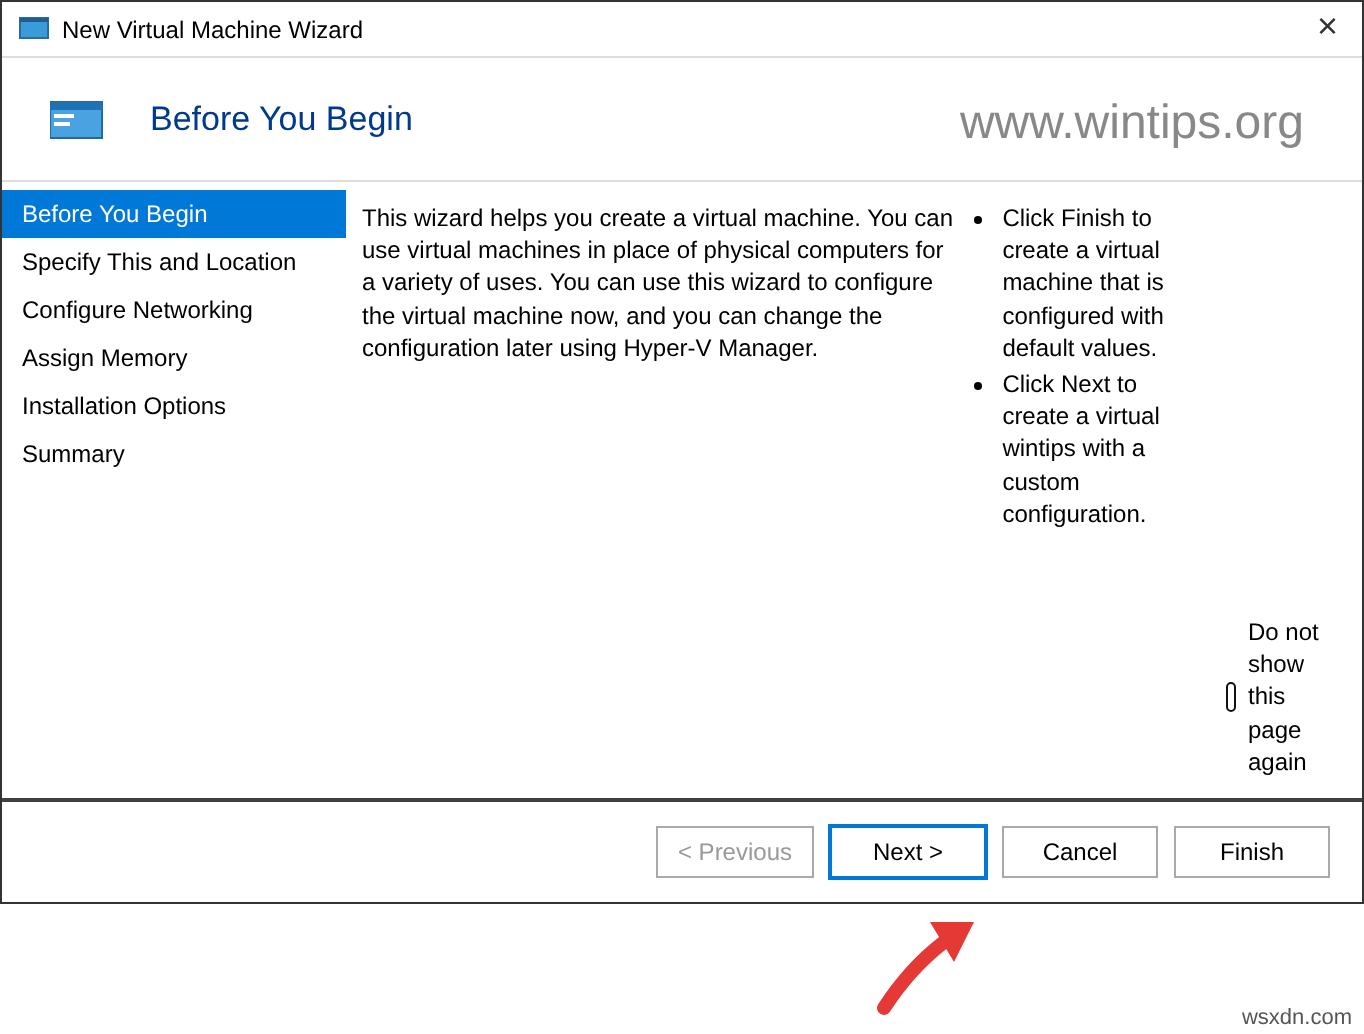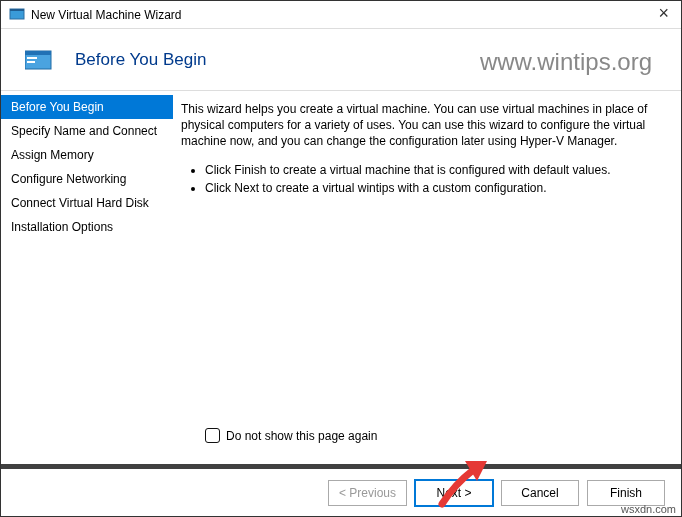--- a/index.html
+++ b/index.html
@@ -8,21 +8,21 @@
       font-size: 12px;
       background: #fff;
       width: 682px;
       height: 517px;
       position: relative;
       overflow: hidden;
     }
     .window {
       border: 1px solid #333;
       width: 682px;
-      height: 517px;
+      height: 452px;
       background: #fff;
       display: flex;
       flex-direction: column;
     }
     .titlebar {
       height: 28px;
       display: flex;
       align-items: center;
       padding: 0 8px;
       border-bottom: 1px solid #ddd;
@@ -92,43 +92,41 @@
       color: #fff;
     }
     .sidebar-item.indent { }
     .content {
       flex: 1;
       padding: 10px 18px 10px 8px;
       font-size: 12px;
       color: #000;
       line-height: 1.35;
       display: flex;
-      flex-direction: column;
     }
     .content p { margin-bottom: 12px; }
     .content ul { list-style: disc; padding-left: 24px; margin-bottom: 24px; }
     .content ul li { margin-bottom: 2px; }
     .checkbox-row {
       margin-top: auto;
-      margin-bottom: 10px;
-      display: flex;
-      align-items: flex-start;
+      display: flex;
+      align-items: center;
       gap: 6px;
       padding-left: 24px;
     }
     .checkbox-row input[type=checkbox] {
       width: 15px; height: 15px;
       border: 1.5px solid #111;
       border-radius: 3px;
       appearance: none;
       background: #fff;
     }
     .footer {
       height: 52px;
-      border-top: 5px solid #404040;
+      border-top: 2px solid #404040;
       display: flex;
       align-items: center;
       justify-content: flex-end;
       gap: 8px;
       padding-right: 16px;
     }
     .btn {
       min-width: 78px;
       height: 26px;
       font-size: 12px;
@@ -187,25 +185,25 @@
           <rect x="2" y="8" width="10" height="2" fill="#fff"></rect>
           <rect x="2" y="12" width="8" height="2" fill="#fff"></rect>
         </svg>
     </span>
     <span class="header-title">Before You Begin</span>
   </div>
 
   <div class="body">
     <div class="sidebar">
       <div class="sidebar-item selected">Before You Begin</div>
-      <div class="sidebar-item">Specify Name and Connect</div>
+      <div class="sidebar-item">Specify This and Location</div>
+      <div class="sidebar-item">Configure Networking</div>
       <div class="sidebar-item">Assign Memory</div>
-      <div class="sidebar-item">Configure Networking</div>
-      <div class="sidebar-item">Connect Virtual Hard Disk</div>
       <div class="sidebar-item indent">Installation Options</div>
+      <div class="sidebar-item">Summary</div>
     </div>
 
     <div class="content">
       <p>This wizard helps you create a virtual machine. You can use virtual machines in place of physical computers for a variety of uses. You can use this wizard to configure the virtual machine now, and you can change the configuration later using Hyper-V Manager.</p>
       <ul>
         <li>Click Finish to create a virtual machine that is configured with default values.</li>
         <li>Click Next to create a virtual wintips with a custom configuration.</li>
       </ul>
       <div class="checkbox-row">
         <input type="checkbox" style="">

